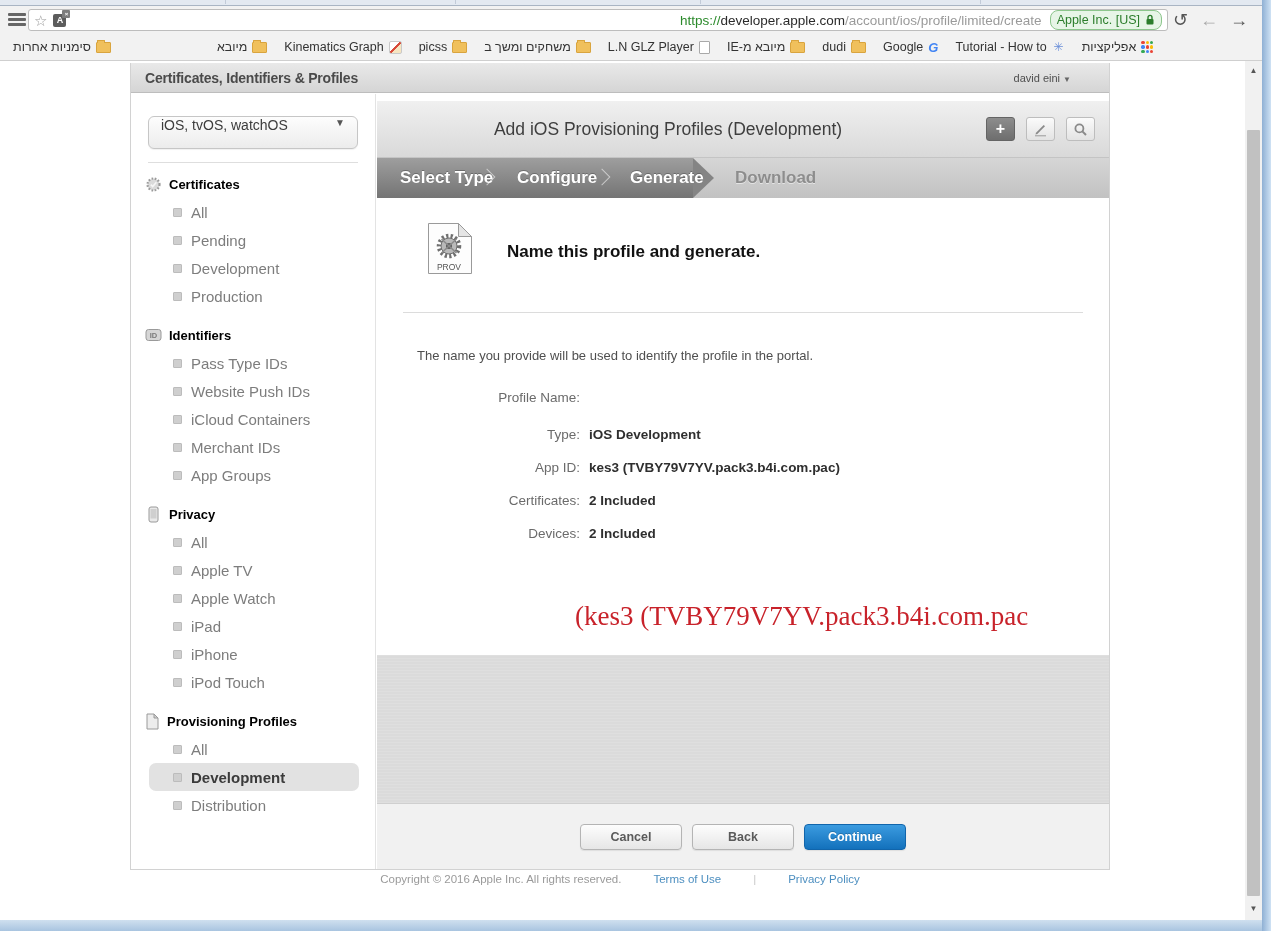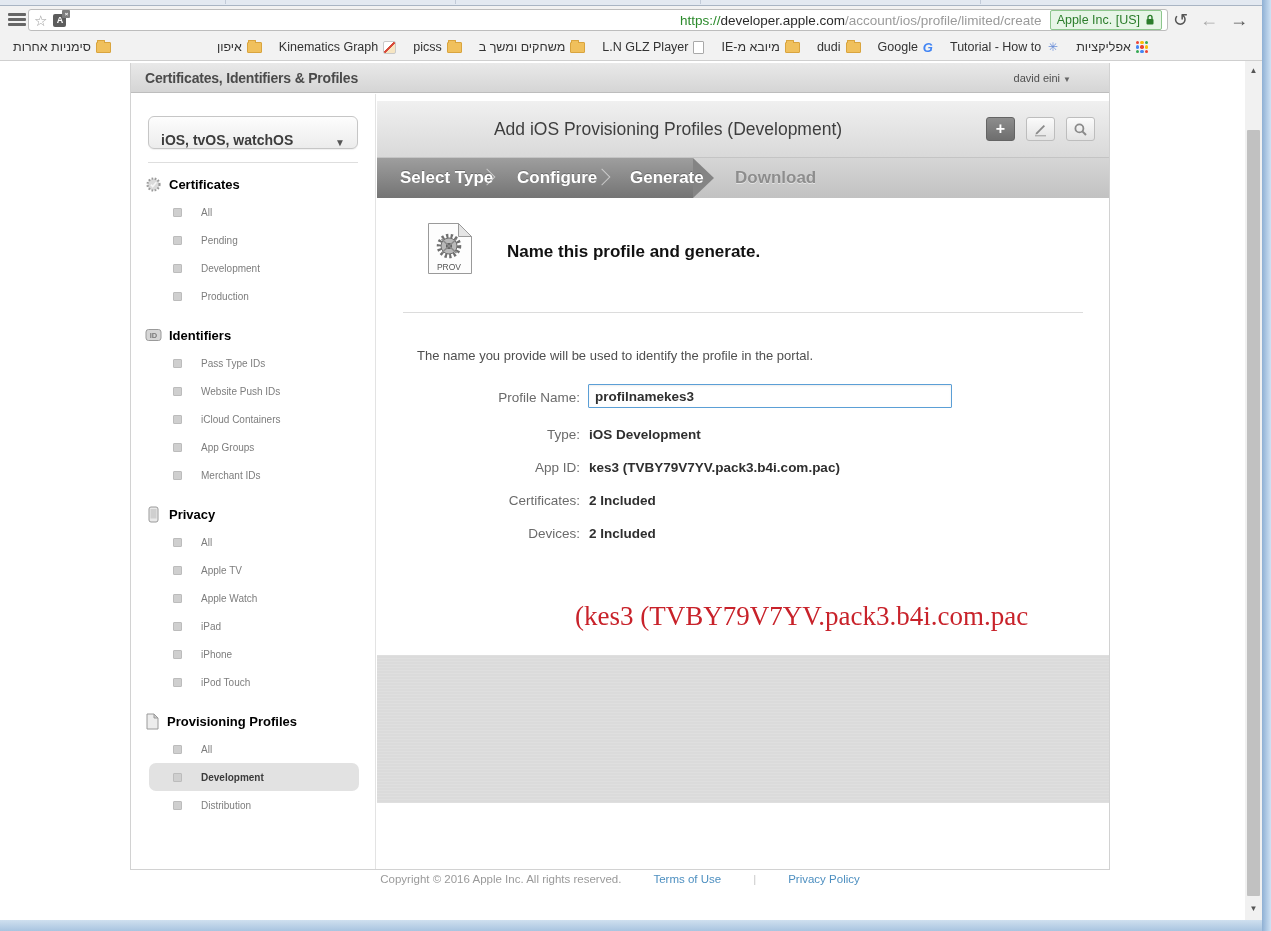--- a/index.html
+++ b/index.html
@@ -17,21 +17,21 @@
     border:1px solid #bdbdbd;border-radius:3px;display:flex;align-items:center;padding:0 5px}
   .star{color:#9a9a9a;font-size:15px;line-height:1;margin-right:6px}
   .translate{width:13px;height:13px;background:#5c5c5c;border-radius:2px;color:#fff;font-size:9px;font-weight:bold;
     text-align:center;line-height:13px;position:relative;margin-right:8px}
   .translate::after{content:"×";position:absolute;right:-4px;top:-4px;width:8px;height:8px;background:#7d7d7d;
     border-radius:1px;color:#fff;font-size:6px;line-height:8px}
   .urltext{margin-left:auto;font-size:13.5px;white-space:nowrap;color:#9a9a9a}
   .urltext .scheme{color:#2b8a2b}
   .urltext .host{color:#2b2b2b}
   .evbadge{margin-left:8px;display:flex;align-items:center;gap:5px;background:#e7f5e7;border:1px solid #8cc68c;
-    border-radius:2px;height:20px;padding:0 6px;color:#2b7d2b;font-size:12.5px}
+    border-radius:8px;height:20px;padding:0 6px;color:#2b7d2b;font-size:12.5px}
   .navbtns{position:absolute;right:14px;top:3px;display:flex;align-items:center;gap:12px;height:22px}
   .navbtns span{font-size:18px;line-height:22px;color:#555;cursor:pointer}
   .navbtns .dis{color:#aaa}
 
   .bookmarks{position:absolute;left:0;top:34px;right:9px;height:27px;background:#f2f2f2;border-bottom:1px solid #cfcfcf;
     display:flex;align-items:center;padding:0 13px;gap:17px;font-size:12.5px;color:#333;white-space:nowrap;overflow:hidden}
   .bm{display:flex;align-items:center;gap:5px;cursor:pointer}
   .bm-spacer{width:72px}
   .icn-folder{width:15px;height:11px;background:#f0c05c;border:1px solid #d9a43e;border-radius:1px;position:relative}
   .icn-folder::before{content:"";position:absolute;left:0;top:-3px;width:6px;height:2px;background:#f0c05c;border:1px solid #d9a43e;border-bottom:none;border-radius:1px 1px 0 0}
@@ -49,30 +49,30 @@
   .ph-bar{position:absolute;left:0;top:0;right:0;height:30px;background:linear-gradient(#e9e9e9,#d5d5d5);
     border-bottom:1px solid #bdbdbd;display:flex;align-items:center;padding:0 14px}
   .ph-title{font-size:14px;font-weight:bold;color:#4a4a4a;letter-spacing:-0.2px}
   .ph-user{margin-left:auto;margin-right:24px;font-size:11px;color:#4f4f4f;cursor:pointer}
   .ph-user b{font-size:8px;color:#666}
 
   
   .sidebar{position:absolute;left:0;top:31px;bottom:0;width:245px;background:#fff;border-right:1px solid #e3e3e3;overflow:hidden}
   .sb-inner{padding-top:22px}
   .platform{margin:0 17px;height:33px;background:linear-gradient(#fdfdfd,#ececec);border:1px solid #c6c6c6;border-radius:6px;
-    display:flex;align-items:flex-end;padding:0 12px;font-size:14px;font-weight:bold;color:#3c3c3c;cursor:pointer;
+    display:flex;align-items:flex-start;padding:0 12px;font-size:14px;font-weight:normal;color:#3c3c3c;cursor:pointer;
     box-shadow:0 1px 1px rgba(0,0,0,.06)}
   .platform b{margin-left:auto;font-size:10px;color:#555}
   .sb-div{height:1px;background:#dedede;margin:13px 17px 0 17px}
   .sb-h{margin:15px 0 0 14px;height:20px;display:flex;align-items:center;gap:7px;font-size:13px;font-weight:bold;color:#000000}
   .sb-h.first{margin-top:11px}
   .sb-h svg{flex:0 0 auto}
   .sb-items{margin-top:4px}
-  .sb-it{margin-left:18px;width:210px;height:28px;display:flex;align-items:center;padding-left:24px;gap:19px;
-    font-size:10px;color:#7d7d7d;cursor:pointer;border-radius:7px}
+  .sb-it{margin-left:18px;width:210px;height:28px;display:flex;align-items:center;padding-left:24px;gap:9px;
+    font-size:15px;color:#7d7d7d;cursor:pointer;border-radius:7px}
   .sb-it .sq{width:9px;height:9px;background:#cfcfcf;border:1px solid #bcbcbc;border-radius:1px;flex:0 0 auto}
   .sb-it.sel{background:#e2e2e2;color:#3b3b3b;font-weight:bold}
 
   
   .main{position:absolute;left:246px;top:38px;right:0;bottom:0}
   .main-header{position:absolute;left:0;top:0;right:0;height:57px;background:linear-gradient(#f0f0f0,#d9d9d9);
     border-bottom:1px solid #c4c4c4}
   .mh-title{position:absolute;left:0;right:150px;top:0;height:57px;display:flex;align-items:center;justify-content:center;
     font-size:17.5px;color:#3e3e3e;font-weight:500}
   .mh-btn{position:absolute;top:16px;width:29px;height:24px;border-radius:3px;border:1px solid #bdbdbd;
@@ -164,21 +164,21 @@
     </div>
   </div>
 
   <div class="bookmarks">
     <span class="bm">
         <span>סימניות אחרות</span>
         <i class="icn-folder"></i>
       </span>
     <span class="bm-spacer"></span>
     <span class="bm">
-        <span>איפון</span>
+        <span>מיובא</span>
         <i class="icn-folder"></i>
       </span>
     <span class="bm">
         <span>Kinematics Graph</span>
         <i class="icn-kin"></i>
       </span>
     <span class="bm">
         <span>picss</span>
         <i class="icn-folder"></i>
       </span>
@@ -279,25 +279,25 @@
             <div class="sb-it">
                 <i class="sq"></i>
                 <span>Website Push IDs</span>
               </div>
             <div class="sb-it">
                 <i class="sq"></i>
                 <span>iCloud Containers</span>
               </div>
             <div class="sb-it">
                 <i class="sq"></i>
+                <span>Merchant IDs</span>
+              </div>
+            <div class="sb-it">
+                <i class="sq"></i>
                 <span>App Groups</span>
-              </div>
-            <div class="sb-it">
-                <i class="sq"></i>
-                <span>Merchant IDs</span>
               </div>
           </div>
 
           <div class="sb-h">
             <svg width="17" height="17" viewBox="0 0 17 17">
               <rect x="4" y="1" width="9" height="15" rx="2" fill="#e9e9e9" stroke="#9a9a9a"></rect>
               <rect x="5.5" y="3" width="6" height="9.5" fill="#cfcfcf"></rect>
             </svg>
             <span>Privacy</span>
           </div>
@@ -390,37 +390,41 @@
             <circle cx="22" cy="24" r="8" fill="#b9b9b9" stroke="#6f6f6f"></circle>
             <circle cx="22" cy="24" r="3" fill="#5e5e5e"></circle>
             <path d="M14.5 17 l15 14 M29.5 17 l-15 14" stroke="#8a8a8a" stroke-width="1.5"></path>
             <text x="22" y="48" font-size="8.5" fill="#555" text-anchor="middle" font-family="Liberation Sans,sans-serif">PROV</text>
           </svg>
           <div class="c-heading">Name this profile and generate.</div>
           <div class="c-div"></div>
           <div class="c-desc">The name you provide will be used to identify the profile in the portal.</div>
 
           <span class="frm-label" style="top:192px">Profile Name:</span>
-          <input class="frm-input" type="text" value="profilnamekes3" style="">
 
           <span class="frm-label" style="top:229px">Type:</span>
           <span class="frm-value" style="top:229px">iOS Development</span>
 
           <span class="frm-label" style="top:262px">App ID:</span>
           <span class="frm-value" style="top:262px">kes3 (TVBY79V7YV.pack3.b4i.com.pac)</span>
 
           <span class="frm-label" style="top:295px">Certificates:</span>
           <span class="frm-value" style="top:295px">2 Included</span>
 
           <span class="frm-label" style="top:328px">Devices:</span>
           <span class="frm-value" style="top:328px">2 Included</span>
         </div>
 
         <div class="grayarea"></div>
 
+        <div class="btnstrip">
+          <button class="btn">Cancel</button>
+          <button class="btn">Back</button>
+          <button class="btn primary">Continue</button>
+        </div>
       </div>
     </div>
 
     <div class="footer">
       <span>Copyright © 2016 Apple Inc. All rights reserved.</span>
       <a>Terms of Use</a>
       <span class="sep">|</span>
       <a>Privacy Policy</a>
     </div>
   </div>

